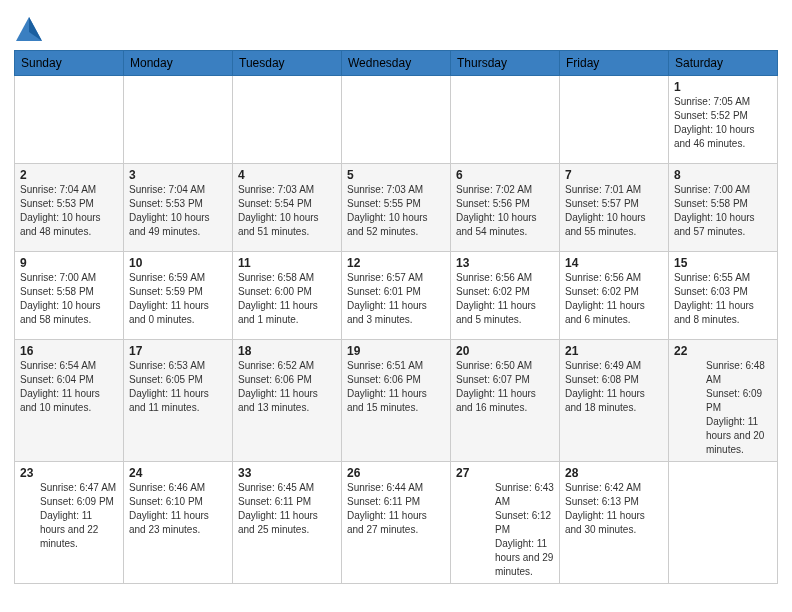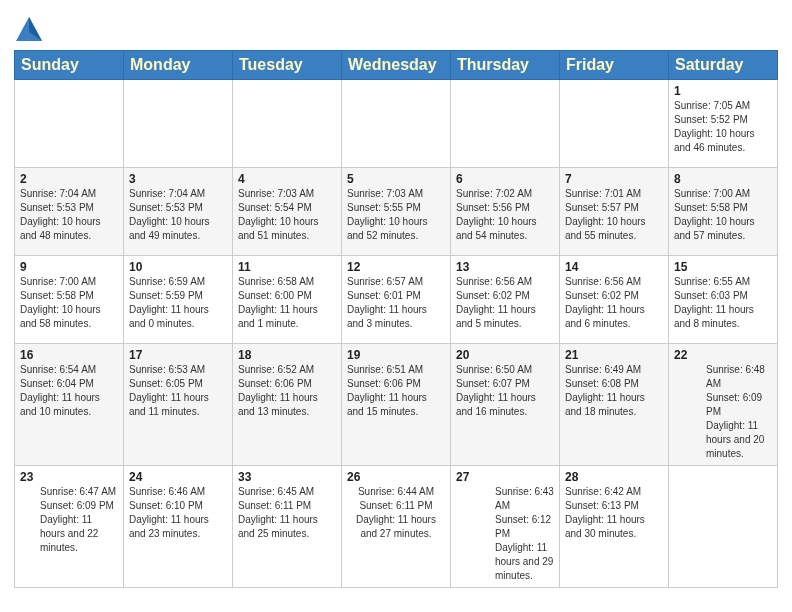--- a/index.html
+++ b/index.html
@@ -60,23 +60,23 @@
       font-size: 14px;
       color: #444;
     }
     .calendar {
       width: 100%;
       border-collapse: collapse;
       border: 1px solid #ccc;
     }
     .calendar th {
       background: #3a7fc1;
-      color: #fef9c3;
-      font-size: 16px;
-      font-weight: bold;
+      color: #000000;
+      font-size: 12px;
+      font-weight: normal;
       padding: 5px 6px;
       border: 1px solid #2a6da8;
       text-align: left;
     }
     .calendar td {
       border: 1px solid #ccc;
       vertical-align: top;
       padding: 4px 5px;
       width: calc(100% / 7);
       height: 88px;
@@ -295,21 +295,21 @@
 Daylight: 11 hours and 23 minutes.</div>
           </td>
           <td>
             <span class="day-number">33</span>
             <div class="day-info" style="white-space: pre-line;">Sunrise: 6:45 AM
 Sunset: 6:11 PM
 Daylight: 11 hours and 25 minutes.</div>
           </td>
           <td>
             <span class="day-number">26</span>
-            <div class="day-info" style="white-space: pre-line; text-align: center;">Sunrise: 6:44 AM
+            <div class="day-info" style="white-space: pre-line;">Sunrise: 6:44 AM
 Sunset: 6:11 PM
 Daylight: 11 hours and 27 minutes.</div>
           </td>
           <td>
             <span class="day-number">27</span>
             <div class="day-info" style="white-space: pre-line; margin-left: 39px;">Sunrise: 6:43 AM
 Sunset: 6:12 PM
 Daylight: 11 hours and 29 minutes.</div>
           </td>
           <td>

